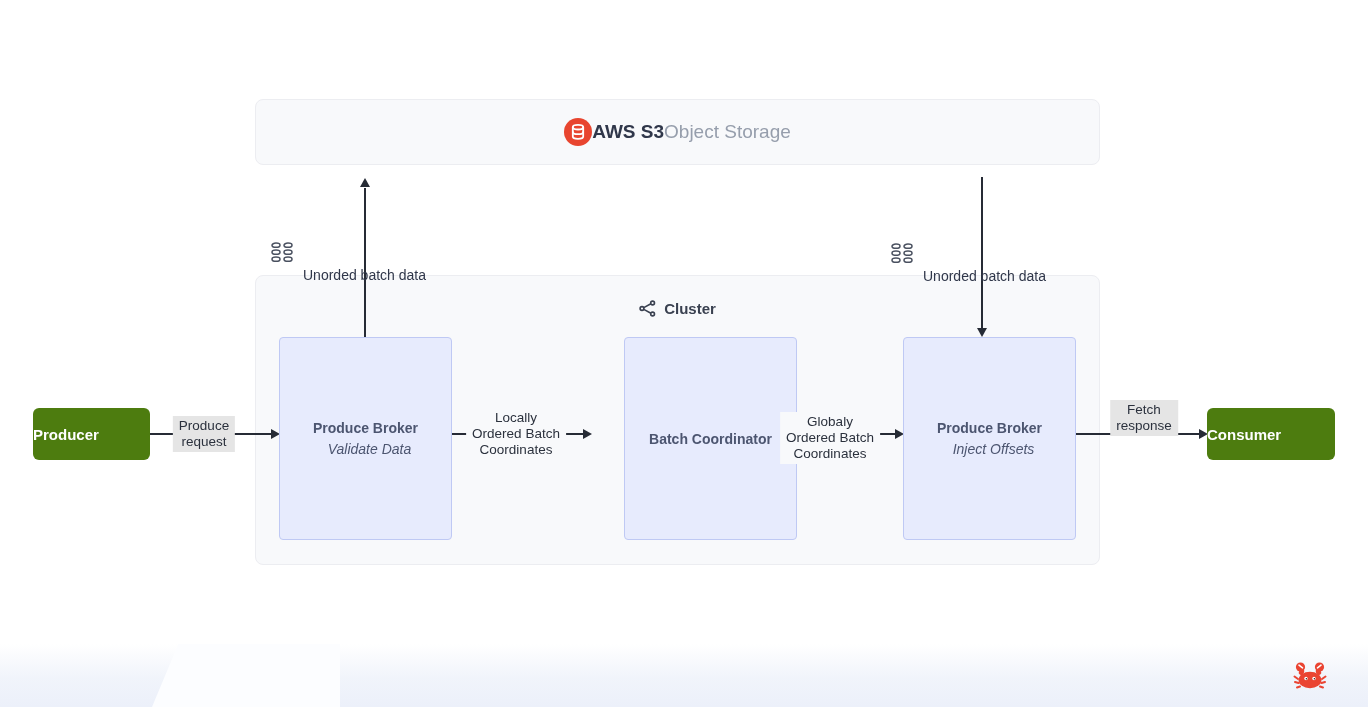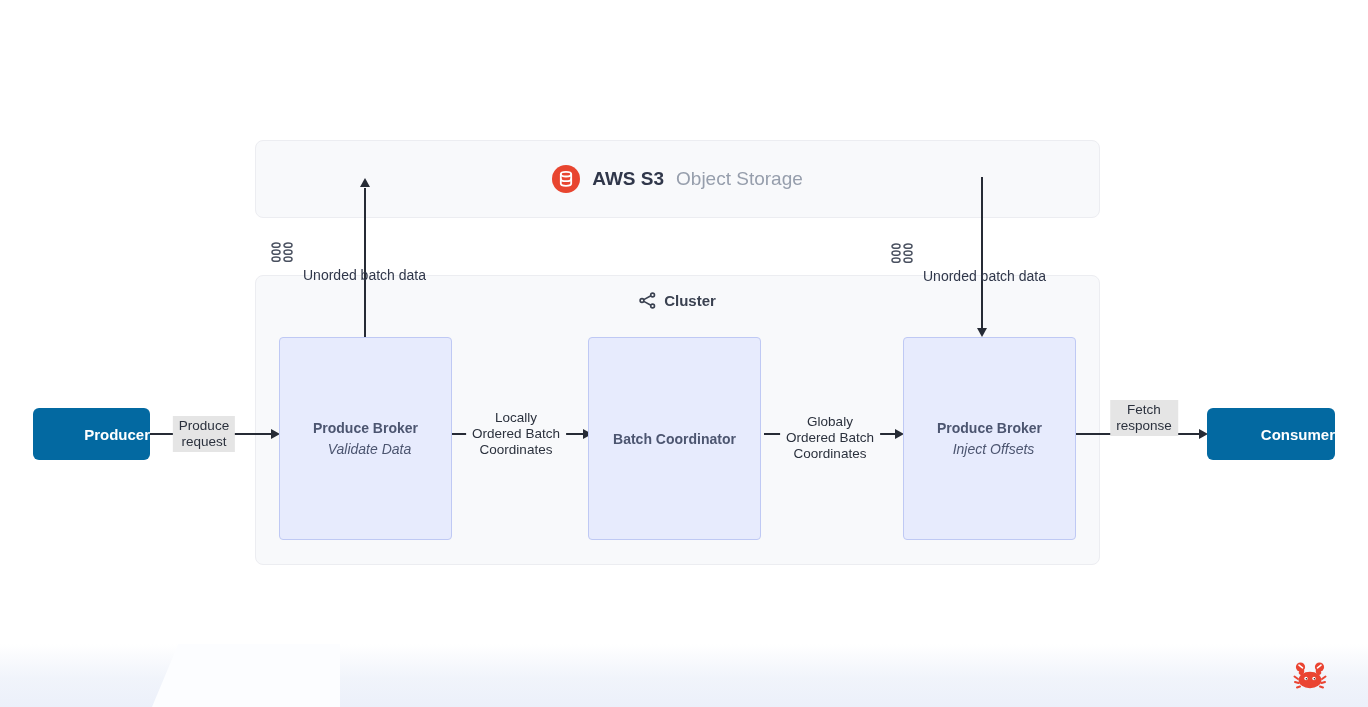--- a/index.html
+++ b/index.html
@@ -6,48 +6,48 @@
   body { font-family: "Liberation Sans", sans-serif; }
   .stage {
     position:relative; width:1368px; height:707px; background:#ffffff;
     overflow:hidden;
   }
   .panel {
     position:absolute; background:#f8f9fb; border:1px solid #ecedf1;
     border-radius:8px; box-sizing:border-box;
   }
   #s3-panel {
-    left:255px; top:99px; width:845px; height:78px;
-    display:flex; align-items:center; justify-content:center; gap:12px;margin-top:41px;
+    left:255px; top:99px; width:845px; height:66px;
+    display:flex; align-items:center; justify-content:center; gap:0;
   }
   .s3-strong { font-size:19px; font-weight:700; color:#30374a; }
   .s3-light  { font-size:19px; color:#969eac; }
   #cluster-panel { left:255px; top:275px; width:845px; height:290px; }
   .cluster-title-row {
-    position:absolute; left:0; right:0; top:16px;
+    position:absolute; left:0; right:0; top:24px;
     display:flex; align-items:center; justify-content:center; gap:8px;
   }
   .cluster-title { font-size:15px; font-weight:700; color:#3a4150; }
 
   .node-lav {
     position:absolute; top:337px; width:173px; height:203px;
     background:#e7ebfd; border:1px solid #bfc9f4; border-radius:4px;
     box-sizing:border-box; display:flex; flex-direction:column;
     align-items:center; justify-content:center; gap:5px; z-index:2;
   }
   .node-lav .nl-title { font-size:14px; font-weight:600; color:#4c5570; }
   .node-lav .nl-sub   { font-size:14px; font-style:italic; color:#4c5570;margin-left:8px; }
   #broker-validate { left:279px; }
-  #coordinator     { left:588px; }
+  #coordinator     { left:624px; }
   #broker-inject   { left:903px; }
 
   .node-dark {
-    position:absolute; top:408px; height:52px; background:#0369a1;
+    position:absolute; top:408px; height:52px; background:#4d7c0f;
     border-radius:6px; color:#ffffff; font-size:15px; font-weight:700;
-    display:flex; align-items:center; justify-content:flex-end;
+    display:flex; align-items:center; justify-content:flex-start;
     box-sizing:border-box; z-index:2;
   }
   #producer { left:33px;   width:117px; }
   #consumer { left:1207px; width:128px; }
 
   .line-h { position:absolute; height:2px; background:#262b35; top:433px; z-index:1; }
   .line-v { position:absolute; width:2px;  background:#262b35; z-index:1; }
   .ah-right {
     position:absolute; width:0; height:0; top:429px; z-index:1;
     border-top:5px solid transparent; border-bottom:5px solid transparent;

